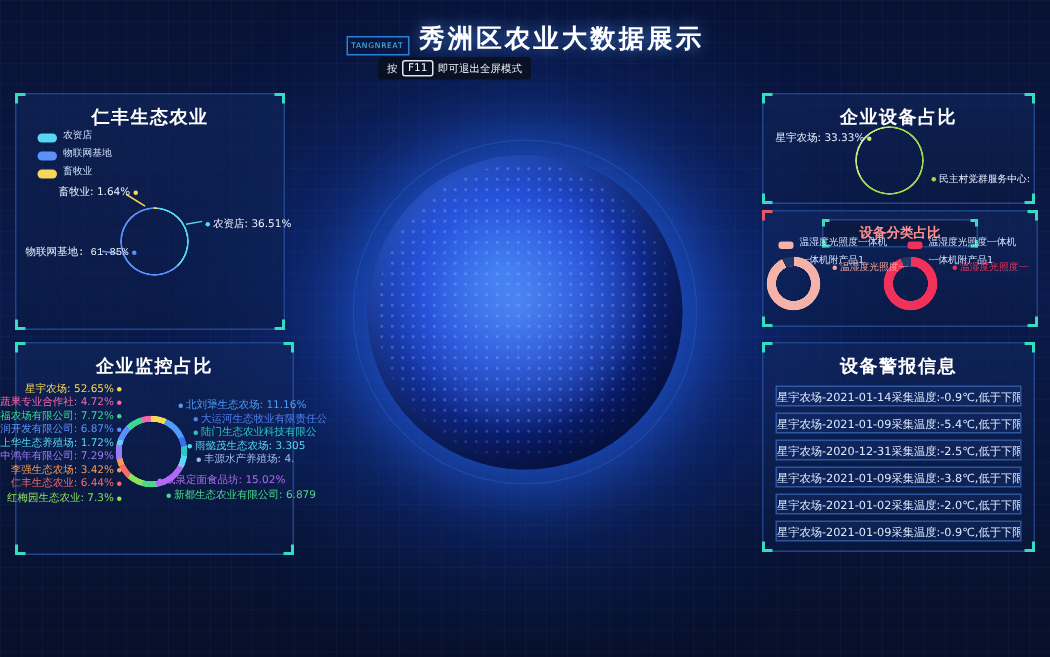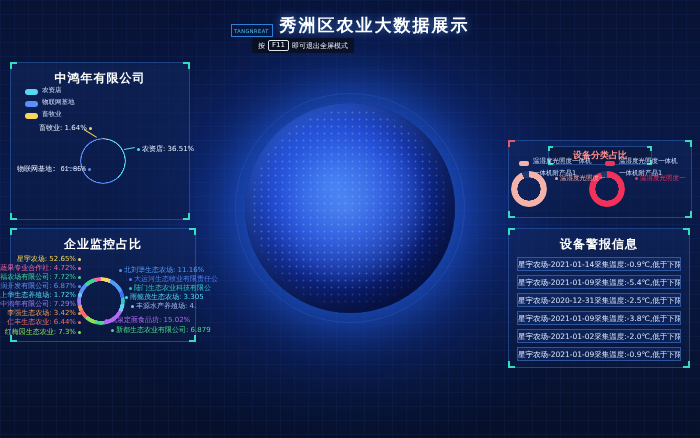--- a/index.html
+++ b/index.html
@@ -80,21 +80,21 @@
   </div>
 
   <div class="globe-ring"></div>
   <div class="globe"></div>
 
   <div class="panel" style="left:10px;top:62px;width:180px;height:158px">
     <i class="corner c-tl"></i>
     <i class="corner c-tr"></i>
     <i class="corner c-bl"></i>
     <i class="corner c-br"></i>
-    <div class="panel-title">中鸿年有限公司</div>
+    <div class="panel-title">仁丰生态农业</div>
     <div class="legend" style="left:14px;top:23px">
       <div class="legend-row">
         <i class="sw" style="background: rgb(86, 216, 245);"></i>
         <span class="legend-label">农资店</span>
       </div>
       <div class="legend-row">
         <i class="sw" style="background: rgb(91, 143, 249);"></i>
         <span class="legend-label">物联网基地</span>
       </div>
       <div class="legend-row">
@@ -110,21 +110,21 @@
       <span>畜牧业: 1.64%</span><i class="dot" style="background: rgb(246, 215, 90);"></i>
     </div>
     <div class="lbl" style="left: 124px; top: 82px; color: rgb(233, 241, 255);">
       <i class="dot" style="background: rgb(86, 216, 245);"></i><span>农资店: 36.51%</span>
     </div>
     <div class="lbl" style="left: 6px; top: 102px; color: rgb(233, 241, 255); font-family: Liberation Mono, monospace;">
       <span>物联网基地: 61.85%</span><i class="dot" style="background: rgb(91, 143, 249);"></i>
     </div>
   </div>
 
-  <div class="panel" style="left:10px;top:228px;width:186px;height:114px">
+  <div class="panel" style="left:10px;top:228px;width:186px;height:142px">
     <i class="corner c-tl"></i>
     <i class="corner c-tr"></i>
     <i class="corner c-bl"></i>
     <i class="corner c-br"></i>
     <div class="panel-title">企业监控占比</div>
     <div class="donut hole-58" style="left: 66px; top: 48px; width: 48px; height: 48px; background: conic-gradient(rgb(246, 215, 90) 0deg, rgb(246, 215, 90) 24.73deg, rgb(79, 155, 247) 24.73deg, rgb(79, 155, 247) 64.9deg, rgb(59, 111, 240) 64.9deg, rgb(59, 111, 240) 81.1deg, rgb(43, 198, 198) 81.1deg, rgb(43, 198, 198) 97.3deg, rgb(86, 216, 245) 97.3deg, rgb(86, 216, 245) 112.78deg, rgb(160, 184, 240) 112.78deg, rgb(160, 184, 240) 117.46deg, rgb(176, 106, 245) 117.46deg, rgb(176, 106, 245) 171.52deg, rgb(74, 217, 138) 171.52deg, rgb(74, 217, 138) 196.29deg, rgb(141, 224, 90) 196.29deg, rgb(141, 224, 90) 222.56deg, rgb(245, 106, 106) 222.56deg, rgb(245, 106, 106) 245.75deg, rgb(245, 154, 86) 245.75deg, rgb(245, 154, 86) 258.06deg, rgb(154, 125, 245) 258.06deg, rgb(154, 125, 245) 284.3deg, rgb(86, 216, 245) 284.3deg, rgb(86, 216, 245) 290.49deg, rgb(91, 143, 249) 290.49deg, rgb(91, 143, 249) 315.22deg, rgb(63, 214, 147) 315.22deg, rgb(63, 214, 147) 343.01deg, rgb(245, 102, 168) 343.01deg, rgb(245, 102, 168) 360deg);"></div>
 
     <div class="lbl" style="right: 112px; top: 26px; color: rgb(246, 215, 90);"><span>星宇农场: 52.65%</span><i class="dot"></i></div>
     <div class="lbl" style="right: 112px; top: 35px; color: rgb(245, 102, 168);"><span>彩凤蔬果专业合作社: 4.72%</span><i class="dot"></i></div>
     <div class="lbl" style="right: 112px; top: 44px; color: rgb(63, 214, 147);"><span>家福农场有限公司: 7.72%</span><i class="dot"></i></div>
@@ -137,20 +137,30 @@
 
     <div class="lbl" style="left: 106px; top: 37px; color: rgb(79, 155, 247);"><i class="dot"></i><span>北刘犟生态农场: 11.16%</span></div>
     <div class="lbl" style="left: 116px; top: 46px; color: rgb(79, 127, 240);"><i class="dot"></i><span>大运河生态牧业有限责任公</span></div>
     <div class="lbl" style="left: 116px; top: 55px; color: rgb(43, 198, 198);"><i class="dot"></i><span>陆门生态农业科技有限公</span></div>
     <div class="lbl" style="left: 112px; top: 64px; color: rgb(86, 216, 245);"><i class="dot"></i><span>雨懿茂生态农场: 3.305</span></div>
     <div class="lbl" style="left: 118px; top: 73px; color: rgb(160, 184, 240);"><i class="dot"></i><span>丰源水产养殖场: 4.</span></div>
     <div class="lbl" style="left: 92px; top: 87px; color: rgb(176, 106, 245);"><i class="dot"></i><span>成泉定面食品坊: 15.02%</span></div>
     <div class="lbl" style="left: 98px; top: 97px; color: rgb(74, 217, 138);"><i class="dot"></i><span>新都生态农业有限公司: 6.879</span></div>
   </div>
 
+  <div class="panel" style="left:508px;top:62px;width:182px;height:74px">
+    <i class="corner c-tl"></i>
+    <i class="corner c-tr"></i>
+    <i class="corner c-bl"></i>
+    <i class="corner c-br"></i>
+    <div class="panel-title">企业设备占比</div>
+    <div class="donut hole-66" style="left: 61px; top: 21px; width: 46px; height: 46px; background: conic-gradient(rgb(159, 217, 78) 0deg, rgb(159, 217, 78) 240.01deg, rgb(196, 232, 124) 240.01deg, rgb(196, 232, 124) 360deg);"></div>
+    <div class="lbl" style="left: 8px; top: 25px; color: rgb(233, 241, 255);"><span>星宇农场: 33.33%</span><i class="dot" style="background: rgb(196, 232, 124);"></i></div>
+    <div class="lbl" style="left: 110px; top: 52px; font-size: 6.5px; color: rgb(233, 241, 255);"><i class="dot" style="background: rgb(159, 217, 78);"></i><span>民主村党群服务中心:</span></div>
+  </div>
 
   <div class="panel" style="left:508px;top:140px;width:184px;height:78px">
     <i class="corner c-tl c-red"></i>
     <i class="corner c-tr"></i>
     <i class="corner c-bl"></i>
     <i class="corner c-br"></i>
     <div class="class-header">
       <i class="corner corner-sm c-tl"></i>
       <i class="corner corner-sm c-tr"></i>
       <i class="corner corner-sm c-bl"></i>

